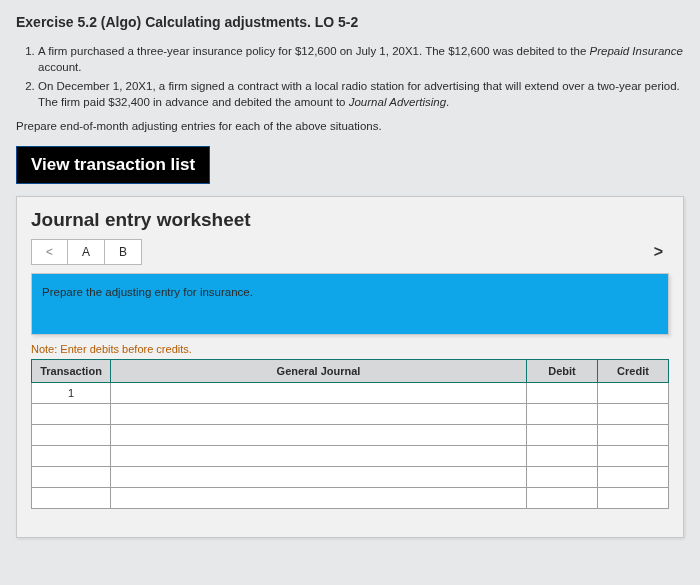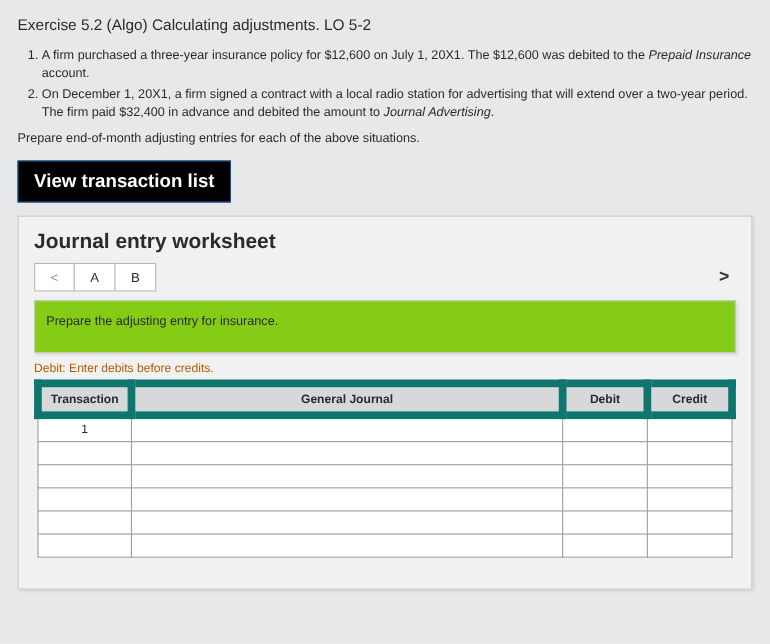--- a/index.html
+++ b/index.html
@@ -11,21 +11,21 @@
     width: 700px;
     height: 585px;
     overflow: hidden;
     box-sizing: border-box;
   }
   .page {
     padding: 14px 16px 0 16px;
     font-size: 12px;
   }
   .title {
-    font-weight: normal;
+    font-weight: bold;
     font-size: 14px;
     margin-bottom: 14px;
   }
   ol.problem {
     margin: 0 0 10px 22px;
     padding: 0;
     font-size: 11.5px;
     line-height: 1.35;
   }
   ol.problem li { margin-bottom: 4px; }
@@ -73,41 +73,41 @@
   }
   .tab.nav { color: #888; }
   .chev-right {
     font-size: 16px;
     font-weight: bold;
     color: #333;
     cursor: pointer;
     padding: 0 6px;
   }
   .prompt-box {
-    background: #84cc16;
+    background: #0ea5e9;
     border: 1px solid #c8c8c8;
-    padding: 12px 10px 22px 10px;
+    padding: 12px 10px 36px 10px;
     font-size: 11.5px;
     margin-bottom: 8px;
     box-shadow: 2px 2px 3px rgba(0,0,0,0.1);
   }
   .note {
     color: #b35b00;
     font-size: 11px;
     margin-bottom: 4px;
   }
   table.journal {
     border-collapse: collapse;
     width: 100%;
     font-size: 11px;
     margin-bottom: 14px;
   }
   table.journal th {
     background: #d6d8da;
-    border: 7px solid #0f766e;
+    border: 1px solid #0f766e;
     font-weight: bold;
     padding: 5px 4px;
     text-align: center;
   }
   table.journal td {
     border: 1px solid #9e9e9e;
     background: #fff;
     height: 16px;
     text-align: center;
     padding: 2px;
@@ -157,21 +157,21 @@
       <div class="tabs">
         <div class="tab nav">&lt;</div>
         <div class="tab">A</div>
         <div class="tab">B</div>
       </div>
       <div class="chev-right">&gt;</div>
     </div>
 
     <div class="prompt-box">Prepare the adjusting entry for insurance.</div>
 
-    <div class="note">Debit: Enter debits before credits.</div>
+    <div class="note">Note: Enter debits before credits.</div>
 
     <table class="journal">
       <thead>
         <tr>
           <th class="col-trans">Transaction</th>
           <th class="col-gj">General Journal</th>
           <th class="col-dc">Debit</th>
           <th class="col-dc">Credit</th>
         </tr>
       </thead>

